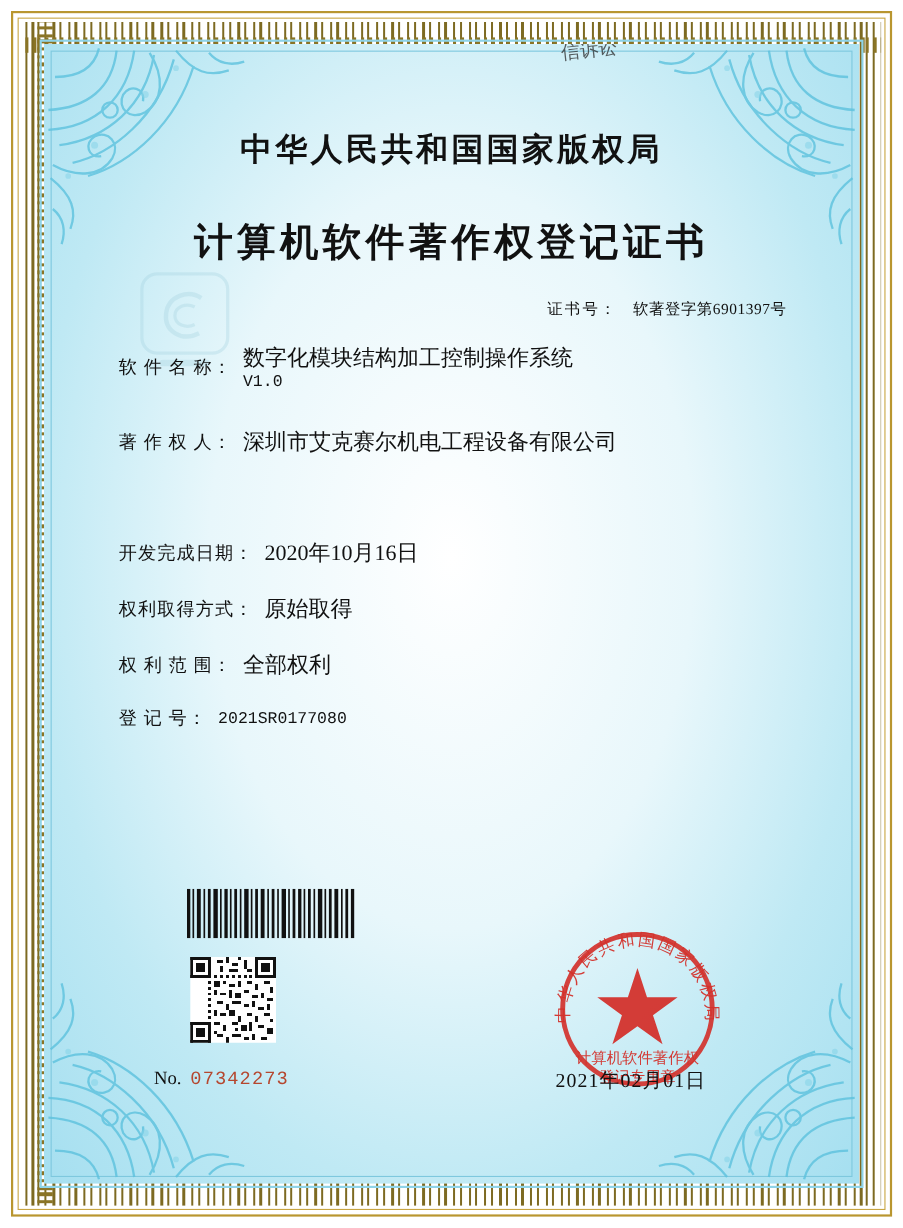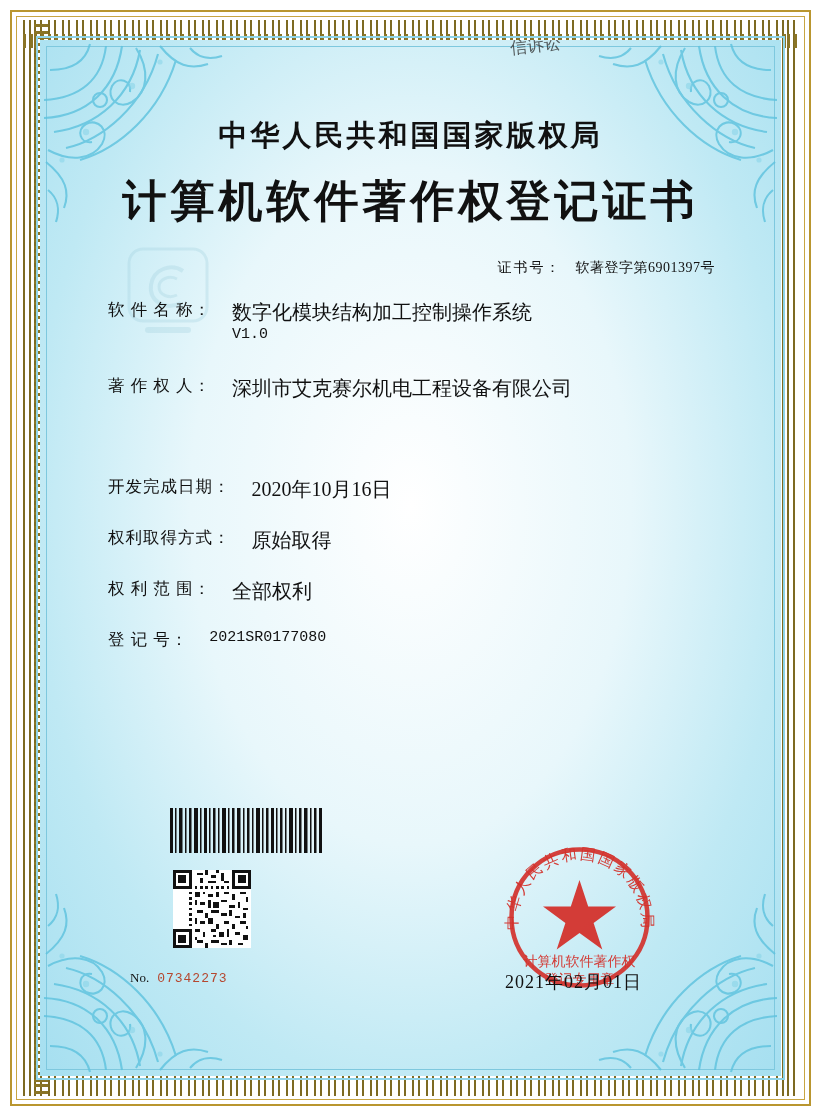--- a/index.html
+++ b/index.html
@@ -123,47 +123,46 @@
     font-family: "Liberation Serif", "DejaVu Serif", serif;
     font-size: 29px;
     font-weight: bold;
     letter-spacing: 3px;
     color: #111111;
     margin-top: 76px;
   }
   .title-sub {
     text-align: center;
     font-family: "Liberation Serif", "DejaVu Serif", serif;
-    font-size: 44px;
+    font-size: 35px;
     font-weight: bold;
     letter-spacing: 4px;
     color: #111111;
-    margin-top: 16px;
+    margin-top: 41px;
   }
 
   .cert-no {
     text-align: right;
     font-size: 14px;
     color: #111;
     margin-top: 28px;
     padding-right: 26px;
     letter-spacing: 0.5px;
   }
   .cert-no .label { letter-spacing: 2px; text-align: right; }
   .cert-no .value { margin-left: 14px; }
 
   .fields {
     margin-top: 22px;
     padding-left: 28px;
   }
   .field-row {
     display: flex;
-    align-items: flex-start;
+    align-items: center;
     margin-bottom: 6px;
-    gap: 11px;
   }
   .field-label {
     font-size: 16.5px;
     color: #111;
     white-space: nowrap;
   }
   .lbl-spread-nm { letter-spacing: 1px; }
   .field-value {
     font-size: 20px;
     color: #111;
@@ -202,23 +201,23 @@
   
   .qrcode {
     position: absolute;
     left: 133px;
     top: 830px;
     width: 78px;
     height: 78px;
   }
   .serial {
     position: absolute;
-    left: 90px;
+    left: 100px;
     top: 930px;
-    font-size: 13px;
+    font-size: 17px;
     color: #111;
     font-family: "Liberation Mono", "DejaVu Sans Mono", monospace;
   }
   .serial .no-label {
     font-family: "Liberation Serif", "DejaVu Serif", serif;
     margin-right: 8px;
   }
   .serial .digits { color: #b5472f; letter-spacing: 1px; }
 
   

